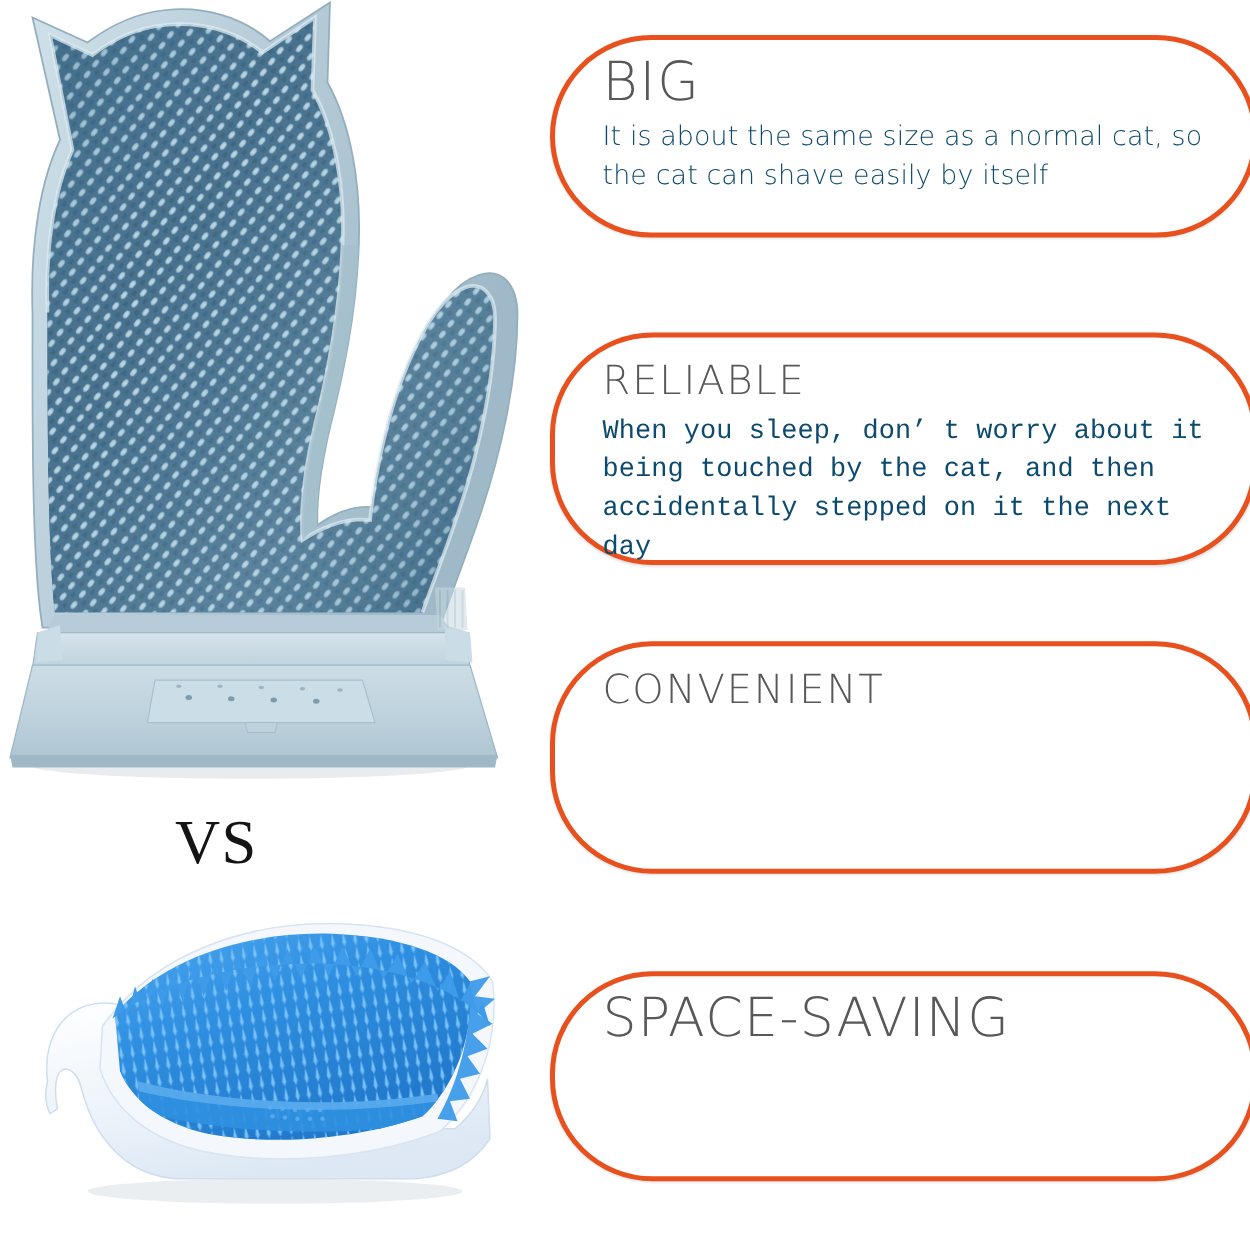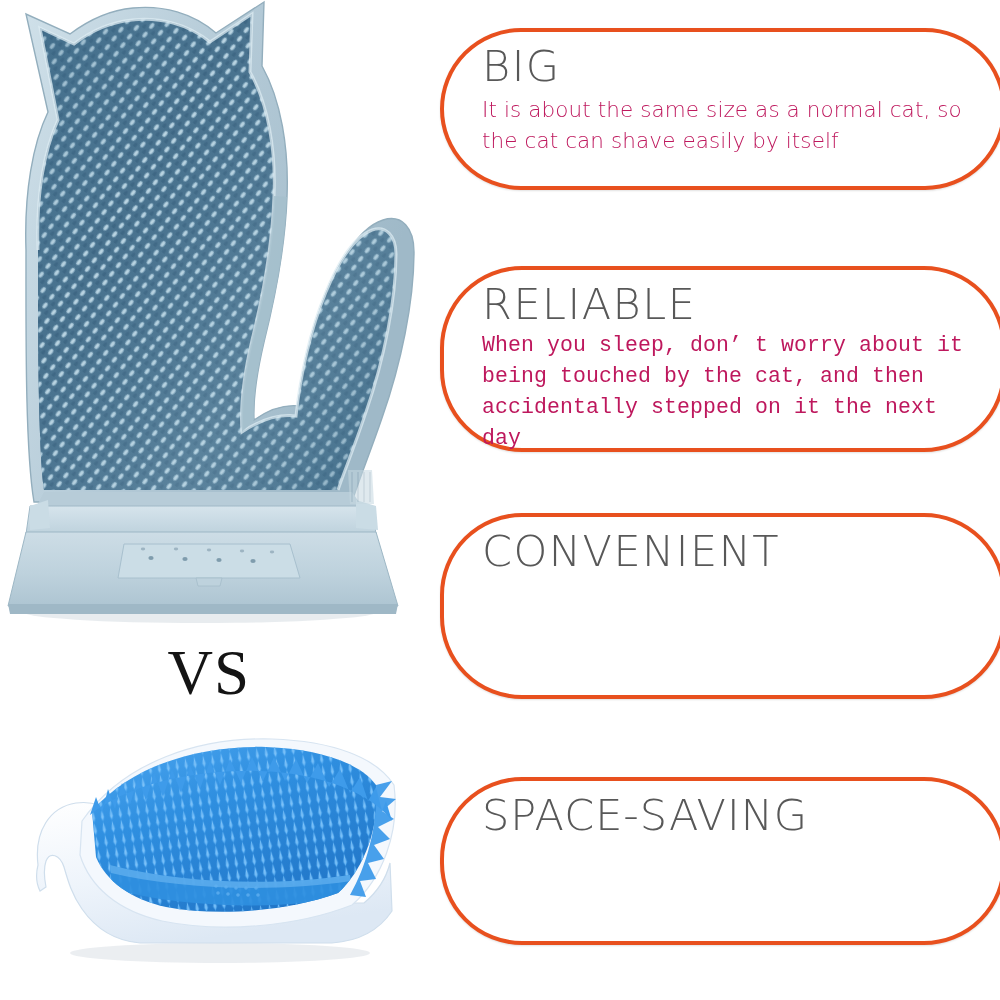--- a/index.html
+++ b/index.html
@@ -37,23 +37,23 @@
     top: 715px;
     width: 390px;
     height: 260px;
   }
 
   #vs-label {
     position: absolute;
     left: 140px;
     top: 638px;
     width: 110px;
-    text-align: right;
+    text-align: left;
     font-family: "Liberation Serif", serif;
-    font-size: 63px;
+    font-size: 50px;
     line-height: 70px;
     font-weight: 400;
     letter-spacing: 1px;
     color: #141414;
     user-select: none;
   }
 
   
   #feature-cards {
     position: absolute;
@@ -75,37 +75,37 @@
   }
   .feature-card.c1 { top: 28px;  height: 162px; }
   .feature-card.c2 { top: 266px; height: 186px; }
   .feature-card.c3 { top: 513px; height: 186px; }
   .feature-card.c4 { top: 757px; height: 168px; margin-top: 20px; }
 
   .card-title {
     margin: 0;
     font-family: "DejaVu Sans", sans-serif;
     font-weight: 300;
-    font-size: 43px;
+    font-size: 32px;
     line-height: 52px;
     letter-spacing: 1.5px;
     color: #585858;
     white-space: nowrap;
   }
   .feature-card.c1 .card-title { font-size: 43px; }
   .feature-card.c4 .card-title { font-size: 43px; letter-spacing: 1px; }
 
   .card-body {
     margin: 2px 0 0 0;
     font-family: "DejaVu Sans", sans-serif;
     font-weight: 300;
     font-size: 21.5px;
     line-height: 31px;
     letter-spacing: 0.1px;
-    color: #be185d;
+    color: #0c4a6e;
   }
   .feature-card.c2 .card-body,
   .feature-card.c3 .card-body { margin-top: 0; font-family: Liberation Mono, monospace; }
 </style>
 </head>
 <body>
 
 <div id="product-column">
 
   <div id="cat-brush-figure">

